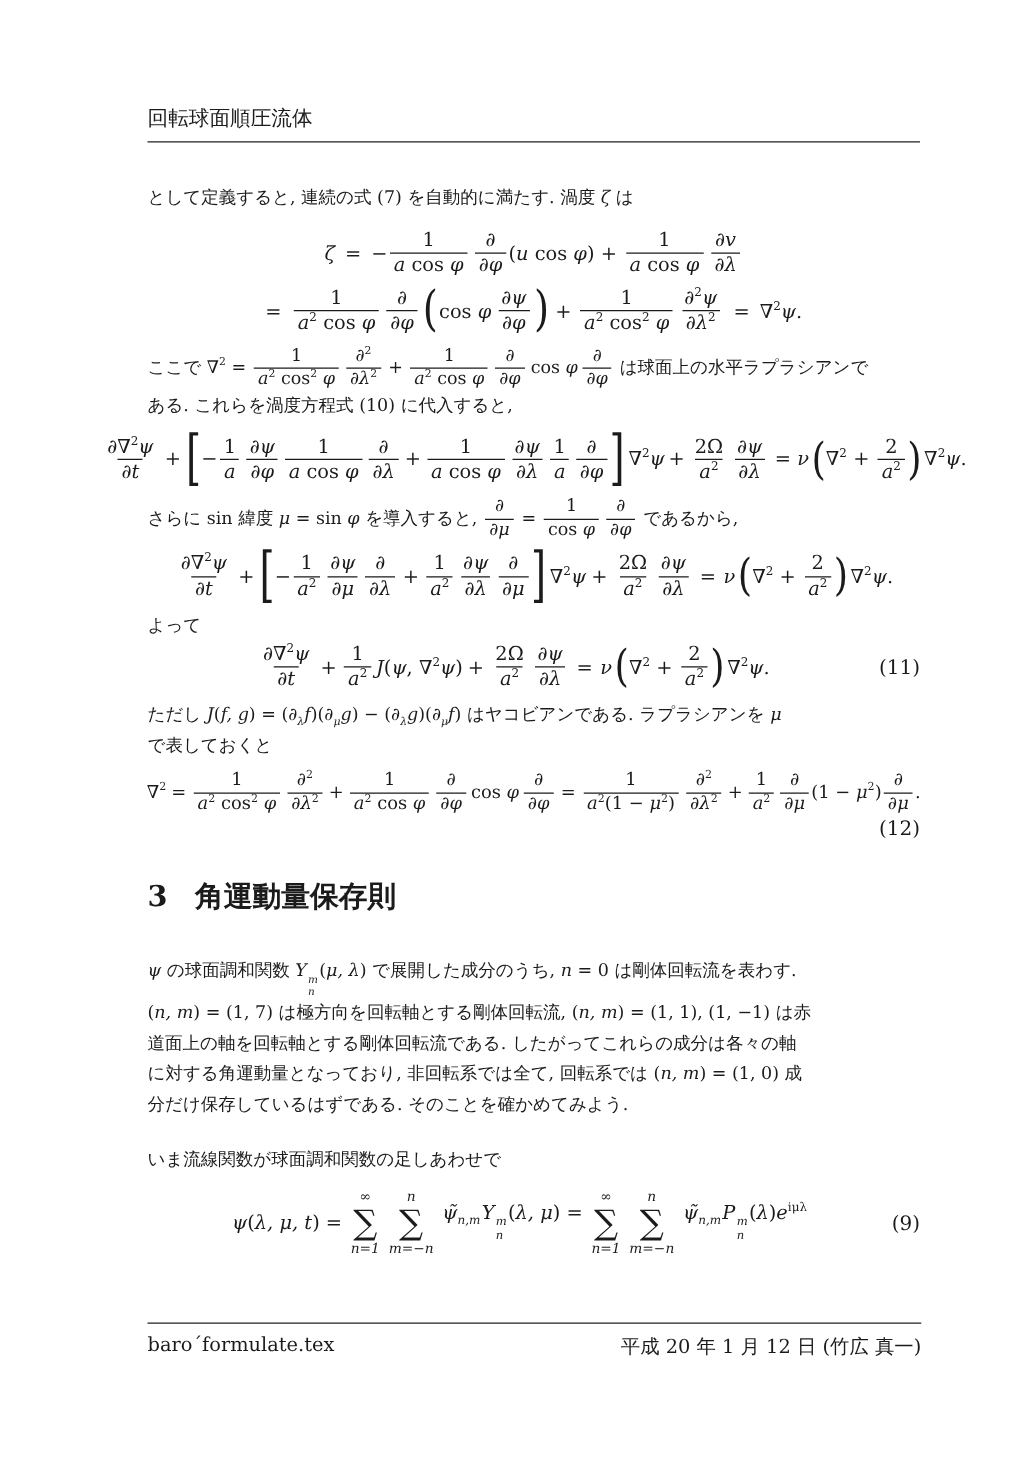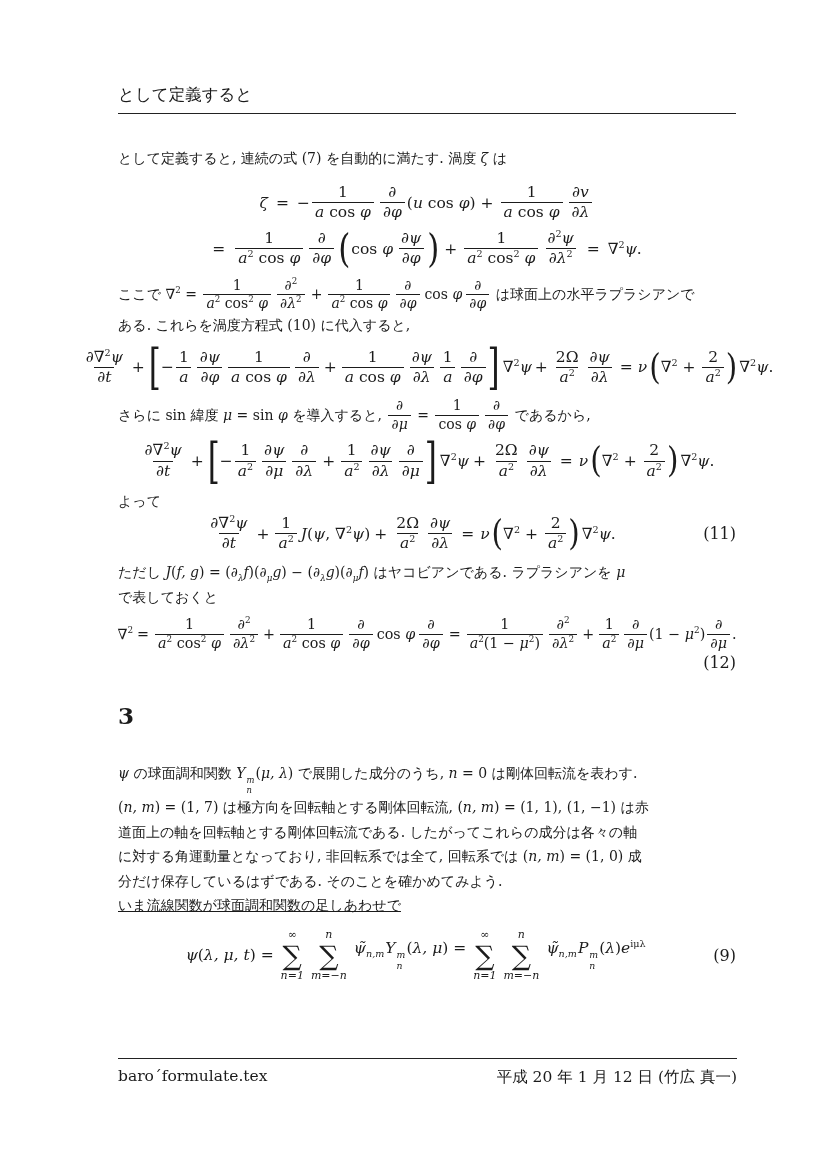--- a/index.html
+++ b/index.html
@@ -49,30 +49,30 @@
   
   .footer{position:absolute;left:118px;top:1058px;width:619px;border-top:1.4px solid #222;padding-top:8px;display:flex;justify-content:space-between;font-size:15.5px;}
   
   .mt-p1{margin-top:32px;}
   .mt-eqA{margin-top:12px;}
   .gap6{margin-top:6px;}
   .gap8{margin-top:8px;}
   .gap10{margin-top:10px;}
   .mt-sec{margin-top:28px;margin-bottom:32px;}
   .mt-p6{line-height:24.5px;}
-  .mt-p7{text-decoration:underline;}
+  .mt-p7{margin-top:20px;}
 </style>
 </head>
 <body>
 
 <div class="page">
   <div class="content">
 
     <div class="hdr">
-      <span>として定義すると</span>
+      <span>回転球面順圧流体</span>
     </div>
     <div class="rule"></div>
 
     <div class="para mt-p1"><span class="run"><span class="rm">として定義すると, 連続の式 (7) を自動的に満たす. 渦度 </span><span class="it">ζ</span><span class="rm"> は</span></span></div>
 
     <div class="eq mt-eqA">
         <span class="run"><span class="it">ζ</span><span style="display: inline-block; width: 8px;"></span><span class="rm">=</span><span style="display: inline-block; width: 8px;"></span><span class="rm">−</span></span>
         <span class="frac">
           <span class="num"><span class="run"><span class="rm">1</span></span></span>
           <span class="den"><span class="run"><span class="it">a</span><span class="rm"> cos </span><span class="it">φ</span></span></span>
@@ -348,20 +348,21 @@
         <span class="frac">
           <span class="num"><span class="run"><span class="rm">∂</span></span></span>
           <span class="den"><span class="run"><span class="rm">∂</span><span class="it">μ</span></span></span>
         </span>
         <span class="run"><span class="rm">.</span></span>
       </div>
     <div class="tagline">(12)</div>
 
     <div class="section mt-sec">
       <span class="secnum">3</span>
+      <span>角運動量保存則</span>
     </div>
 
     <div class="para mt-p6"><span class="run"><span class="it">ψ</span><span class="rm"> の球面調和関数 </span><span class="it">Y</span><span class="supsub"><span class="ss-sup">m</span><span class="ss-sub">n</span></span><span class="rm">(</span><span class="it">μ, λ</span><span class="rm">) で展開した成分のうち, </span><span class="it">n</span><span class="rm"> = 0 は剛体回転流を表わす.</span></span></div>
     <div class="para mt-p6"><span class="run"><span class="rm">(</span><span class="it">n, m</span><span class="rm">) = (1, 7) は極方向を回転軸とする剛体回転流, (</span><span class="it">n, m</span><span class="rm">) = (1, 1), (1, −1) は赤</span></span></div>
     <div class="para mt-p6"><span class="run"><span class="rm">道面上の軸を回転軸とする剛体回転流である. したがってこれらの成分は各々の軸</span></span></div>
     <div class="para mt-p6"><span class="run"><span class="rm">に対する角運動量となっており, 非回転系では全て, 回転系では (</span><span class="it">n, m</span><span class="rm">) = (1, 0) 成</span></span></div>
     <div class="para mt-p6"><span class="run"><span class="rm">分だけ保存しているはずである. そのことを確かめてみよう.</span></span></div>
 
     <div class="para mt-p7"><span class="run"><span class="rm">いま流線関数が球面調和関数の足しあわせで</span></span></div>
 

